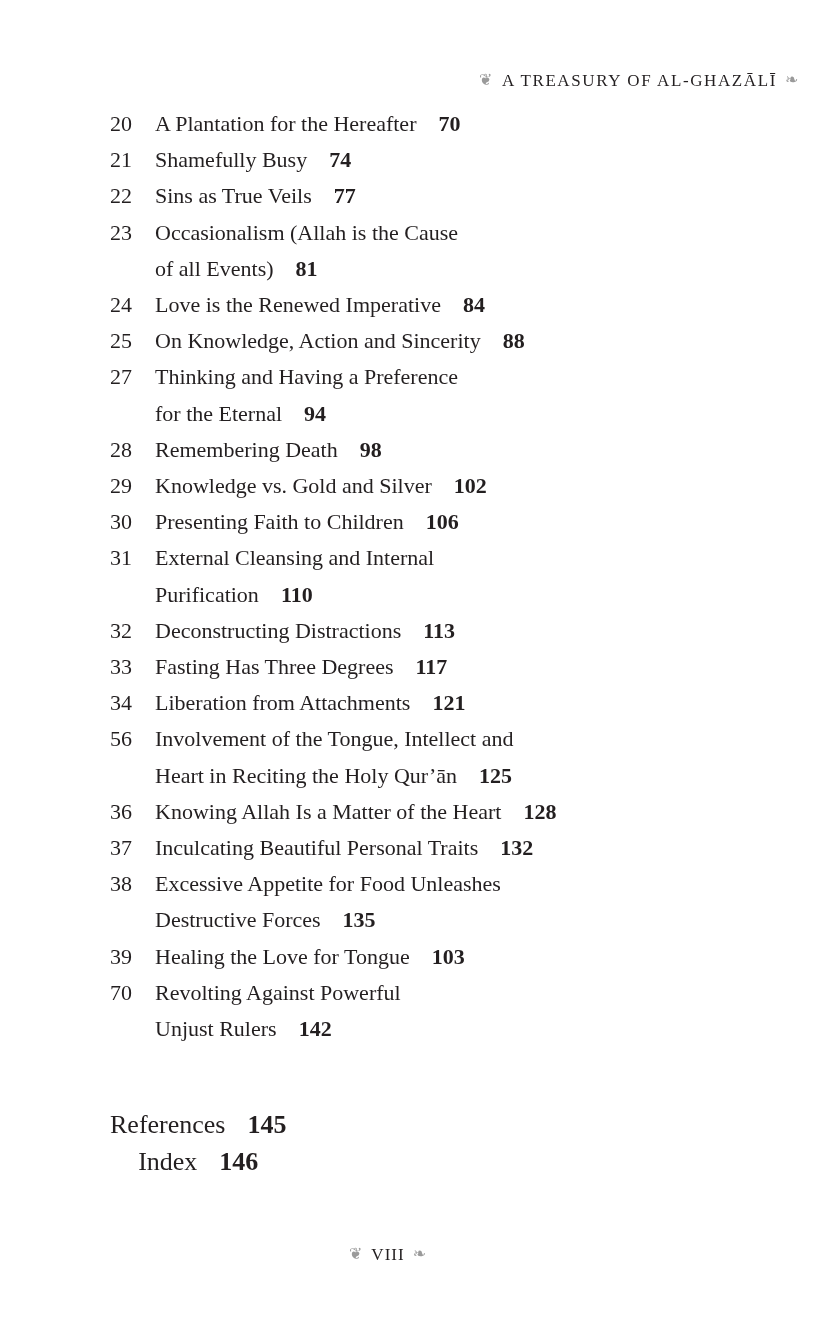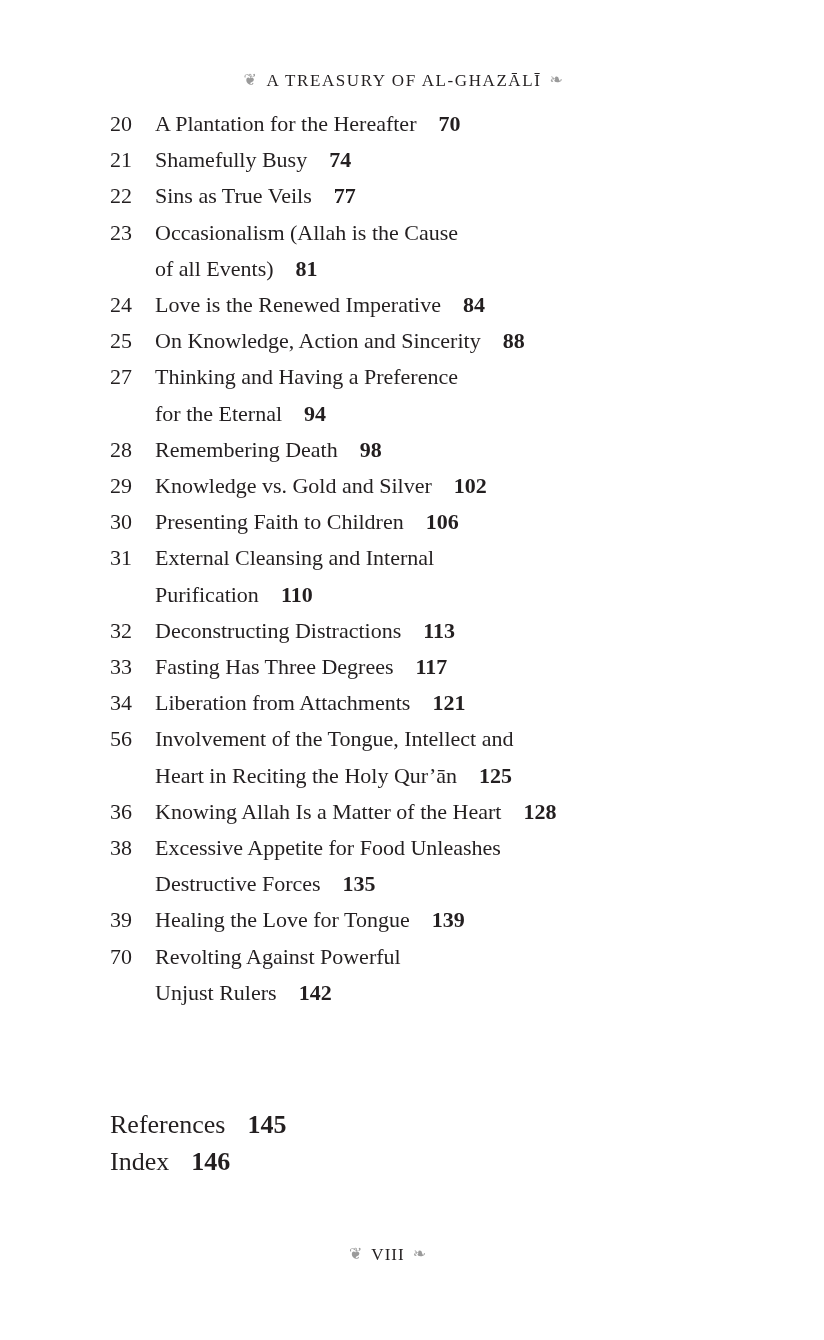--- a/index.html
+++ b/index.html
@@ -1,26 +1,26 @@
 <!DOCTYPE html>
 <html><head>
 <meta charset="utf-8">
 <style>
   html, body { margin:0; padding:0; background:#ffffff; }
   body { width:824px; height:1340px; position:relative; overflow:hidden;
          font-family:"Liberation Serif","DejaVu Serif",serif; color:#231f20; }
-  .running-head { position:absolute; top:70px; left:0; width:808px; text-align:center;
+  .running-head { position:absolute; top:70px; left:0; width:808px; text-align:right;
          font-size:17px; letter-spacing:1.6px; }
   .orn { color:#9a9a9a; font-size:16px; display:inline-block; margin:0 8px; vertical-align:1px; }
   .toc { position:absolute; top:106px; left:110px; width:640px; }
   .entry { display:flex; font-size:22px; line-height:36.2px; }
   .num { width:45px; flex:none; }
   .title-lines { flex:1; }
   .pg { margin-left:22px;font-weight:bold; }
-  .back { position:absolute; top:1107px; left:110px; font-size:26px; line-height:36.5px; }
+  .back { position:absolute; top:1107px; left:110px; font-size:26px; line-height:36.5px;text-align:center; }
   .folio { position:absolute; top:1244px; left:0; width:776px; text-align:center;
          font-size:17px; letter-spacing:1px; }
 </style>
 </head>
 <body>
 
 <div class="running-head">
   <span class="orn">❦</span><span>A TREASURY OF AL-GHAZĀLĪ</span><span class="orn">❧</span>
 </div>
 
@@ -119,30 +119,36 @@
         <div><span>Heart in Reciting the Holy Qur’ān</span><span class="pg">125</span></div>
       </div>
     </div>
     <div class="entry">
       <span class="num">36</span>
       <div class="title-lines">
         <div><span>Knowing Allah Is a Matter of the Heart</span><span class="pg">128</span></div>
       </div>
     </div>
     <div class="entry">
+      <span class="num">37</span>
+      <div class="title-lines">
+        <div><span>Inculcating Beautiful Personal Traits</span><span class="pg">132</span></div>
+      </div>
+    </div>
+    <div class="entry">
       <span class="num">38</span>
       <div class="title-lines">
         <div><span>Excessive Appetite for Food Unleashes</span></div>
         <div><span>Destructive Forces</span><span class="pg">135</span></div>
       </div>
     </div>
     <div class="entry">
       <span class="num">39</span>
       <div class="title-lines">
-        <div><span>Healing the Love for Tongue</span><span class="pg">139</span></div>
+        <div><span>Healing the Love for Tongue</span><span class="pg">103</span></div>
       </div>
     </div>
     <div class="entry">
       <span class="num">70</span>
       <div class="title-lines">
         <div><span>Revolting Against Powerful</span></div>
         <div><span>Unjust Rulers</span><span class="pg">142</span></div>
       </div>
     </div>
   </div>

